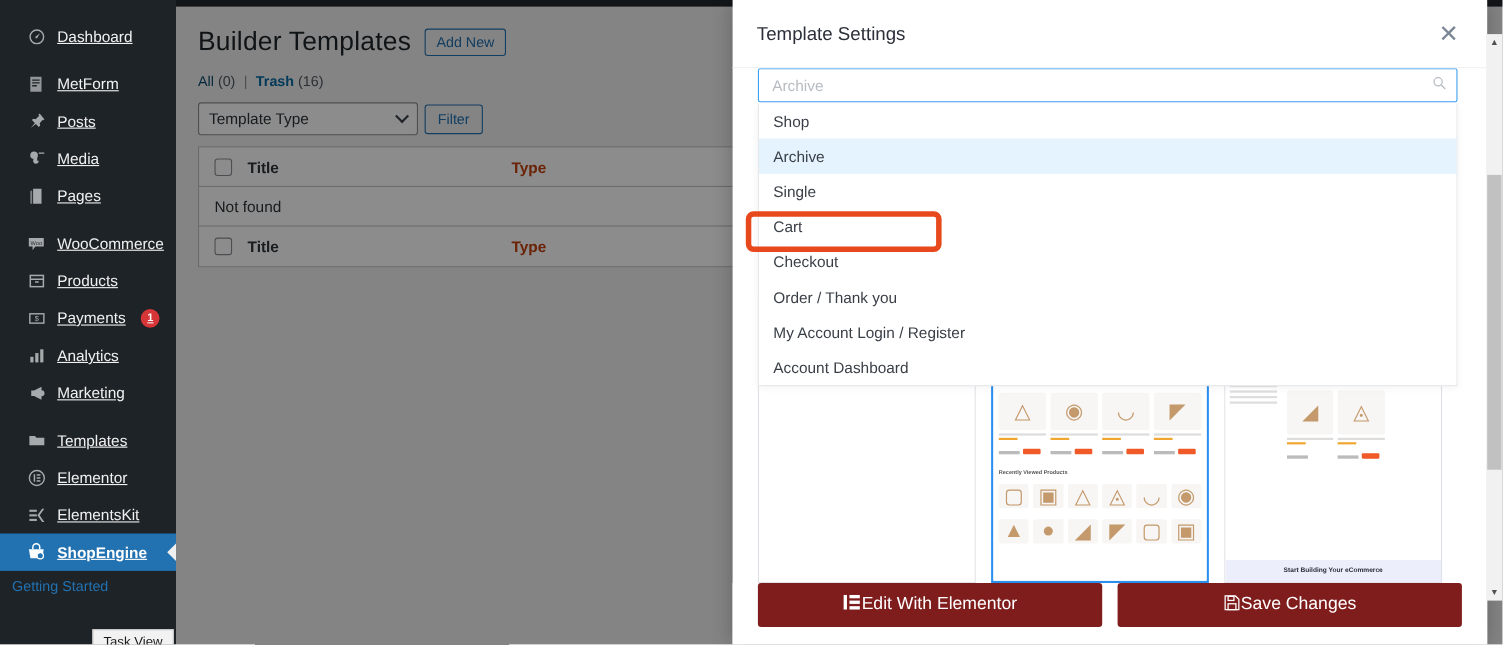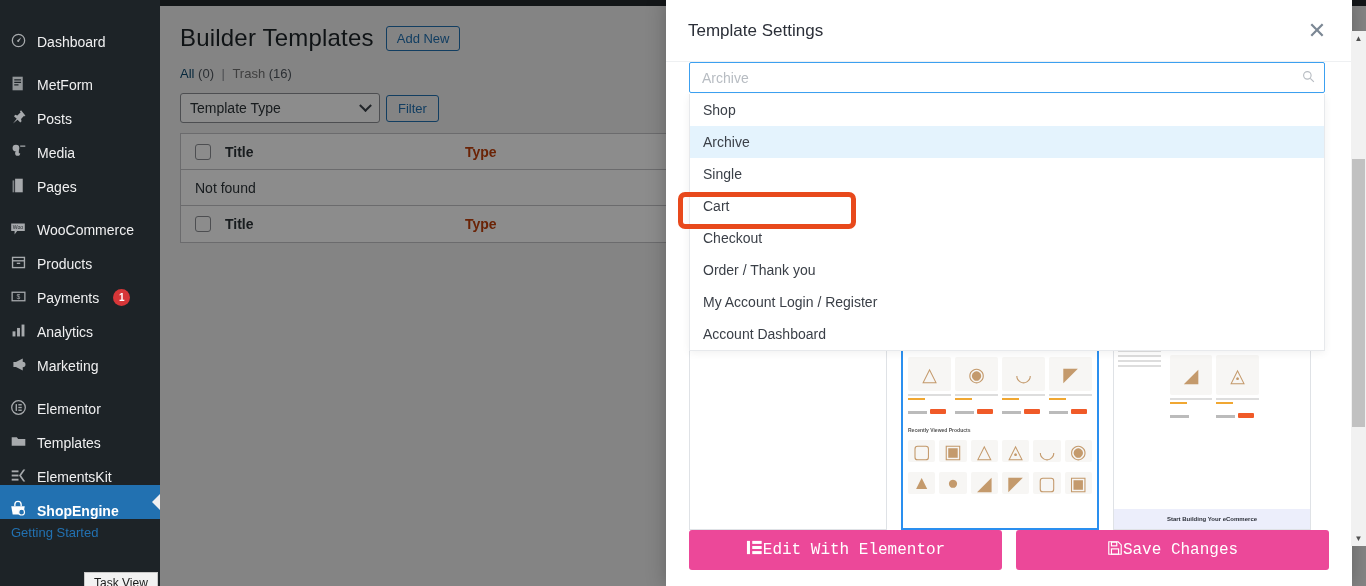--- a/index.html
+++ b/index.html
@@ -17,24 +17,25 @@
     background: #23282d; z-index: 2;
   }
 
   
   .sidebar {
     position: absolute; top: 0; left: 0; width: 160px; height: 586px;
     background: #1d2327; z-index: 6;
     overflow: hidden;
   }
   .menu-item {
-    display: flex; align-items: flex-end; gap: 9px;
-    height: 34px; padding-left: 8px;
+    display: flex; align-items: center; gap: 9px;
+    height: 34px; padding-left: 23px;
     color: #f0f0f1; font-size: 14px; white-space: nowrap;
     position: relative;
+    text-decoration: underline;
   }
   .menu-item.active { background: #2271b1; color: #fff; font-weight: 600; }
   .menu-item.active .arrow {
     position: absolute; right: 0; top: 50%; transform: translateY(-50%);
     width: 0; height: 0;
     border-top: 8px solid transparent;
     border-bottom: 8px solid transparent;
     border-right: 8px solid #f0f0f1;
   }
   .menu-gap { height: 9px; }
@@ -73,21 +74,21 @@
   }
   .page-head { display: flex; align-items: center; gap: 12px; }
   .page-title { font-size: 24px; color: #1d2327; font-weight: 400; letter-spacing: .2px; }
   .addnew-btn {
     border: 1px solid #2271b1; color: #2271b1; background: transparent;
     border-radius: 3px; font-size: 13px; padding: 4px 10px;
     font-family: inherit;
   }
   .subsub { margin-top: 14px; font-size: 13px; color: #50575e; }
   .subsub a { color: #0c4a6e; text-decoration: none; }
-  .subsub .trash { color: #737373; }
+  .subsub .trash { color: #0369a1; font-weight: bold; }
   .subsub .sep { color: #8c8f94; margin: 0 4px; }
   .filter-row { margin-top: 12px; display: flex; align-items: center; gap: 6px; }
   .tsel {
     width: 200px; height: 30px; border: 1px solid #8c8f94; border-radius: 3px;
     background: #fff; font-size: 14px; color: #2c3338;
     display: flex; align-items: center; justify-content: space-between;
     padding: 0 9px;
   }
   .chev {
     width: 9px; height: 9px; border-right: 2px solid #3c434a; border-bottom: 2px solid #3c434a;
@@ -212,22 +213,22 @@
     background: #eceefb; font-size: 6px; font-weight: 700; color: #2b2f38;
     display: flex; align-items: center; justify-content: center;
   }
 
   
   .modal-foot {
     flex: 0 0 56px; display: flex; gap: 14px;
     padding: 0 23px 14px 23px; background: #fff;
   }
   .btn-primary {
-    flex: 1; background: #ec4899; color: #fff; border: 0; border-radius: 3px;
-    font-size: 16px; font-family: Liberation Mono, monospace;
+    flex: 1; background: #7f1d1d; color: #fff; border: 0; border-radius: 3px;
+    font-size: 16px; font-family: Liberation Sans, sans-serif;
     display: flex; align-items: center; justify-content: center; 
     height: 40px;
   }
 
   
   .scrollbar {
     position: absolute; top: 31px; right: 0; width: 15px; bottom: 40px;
     background: #f1f1f1; z-index: 25;
   }
   .sb-arrow {
@@ -535,43 +536,43 @@
             <path d="M15 3v14l-8-4H4V7h3z"></path>
             <circle cx="15" cy="10" r="3.2"></circle>
           </svg>
       </span>
       <span>Marketing</span>
     </div>
     <div class="menu-gap"></div>
 
     <div class="menu-item">
       <span class="mi-icon">
+        <svg width="17" height="17" viewBox="0 0 20 20" fill="currentColor">
+            <path d="M2 5h6l1.6 2H18v8H2z"></path>
+          </svg>
+      </span>
+      <span>Templates</span>
+    </div>
+
+    <div class="menu-item">
+      <span class="mi-icon">
         <svg width="17" height="17" viewBox="0 0 20 20" fill="none" stroke="currentColor" stroke-width="1.5">
             <circle cx="10" cy="10" r="8"></circle>
             <rect x="6.6" y="6" width="1.6" height="8" fill="currentColor" stroke="none"></rect>
             <rect x="9.8" y="6" width="4" height="1.6" fill="currentColor" stroke="none"></rect>
             <rect x="9.8" y="9.2" width="4" height="1.6" fill="currentColor" stroke="none"></rect>
             <rect x="9.8" y="12.4" width="4" height="1.6" fill="currentColor" stroke="none"></rect>
           </svg>
       </span>
       <span>Elementor</span>
     </div>
 
     <div class="menu-item">
       <span class="mi-icon">
         <svg width="17" height="17" viewBox="0 0 20 20" fill="currentColor">
-            <path d="M2 5h6l1.6 2H18v8H2z"></path>
-          </svg>
-      </span>
-      <span>Templates</span>
-    </div>
-
-    <div class="menu-item">
-      <span class="mi-icon">
-        <svg width="17" height="17" viewBox="0 0 20 20" fill="currentColor">
             <rect x="2" y="4" width="8" height="2.2"></rect>
             <rect x="2" y="8.9" width="8" height="2.2"></rect>
             <rect x="2" y="13.8" width="8" height="2.2"></rect>
             <path d="M18 3l-5 7 5 7-2.4 0-5-7 5-7z"></path>
           </svg>
       </span>
       <span>ElementsKit</span>
     </div>
 
     <div class="menu-item active">

